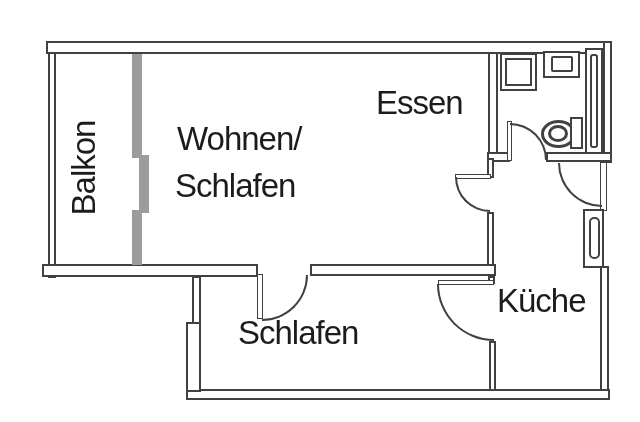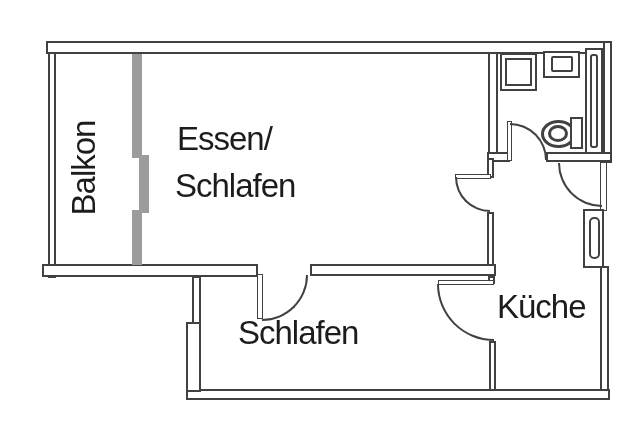--- a/index.html
+++ b/index.html
@@ -104,18 +104,19 @@
   <div class="fixture" style="left:541px; top:120px; width:35px; height:28px; border-width:3px; border-radius:50%;"></div>
   <div class="fixture" style="left:548px; top:125px; width:20px; height:17px; border-width:3px; border-radius:50%;"></div>
   <div class="fixture" style="left:570px; top:117px; width:13px; height:32px;"></div>
   <div class="fixture" style="left:585px; top:48px; width:18px; height:106px;"></div>
   <div class="fixture" style="left:590px; top:54px; width:8px; height:94px; border-radius:3px;"></div>
 
   <div class="fixture" style="left:583px; top:209px; width:21px; height:59px;"></div>
   <div class="fixture" style="left:589px; top:217px; width:11px; height:42px; border-radius:5px;"></div>
 
   <div class="room-label rotated" style="left:83px; top:168px;">Balkon</div>
-  <div class="room-label" style="left:177px; top:122px;">Essen/</div>
+  <div class="room-label" style="left:177px; top:122px;">Wohnen/</div>
   <div class="room-label" style="left:175px; top:169px;">Schlafen</div>
-  <div class="room-label" style="left:497px; top:290px;">Küche</div>
+  <div class="room-label" style="left:376px; top:86px;">Essen</div>
+  <div class="room-label" style="left:497px; top:284px;">Küche</div>
   <div class="room-label" style="left:238px; top:316px;">Schlafen</div>
 
 </div>
 
 </body></html>

